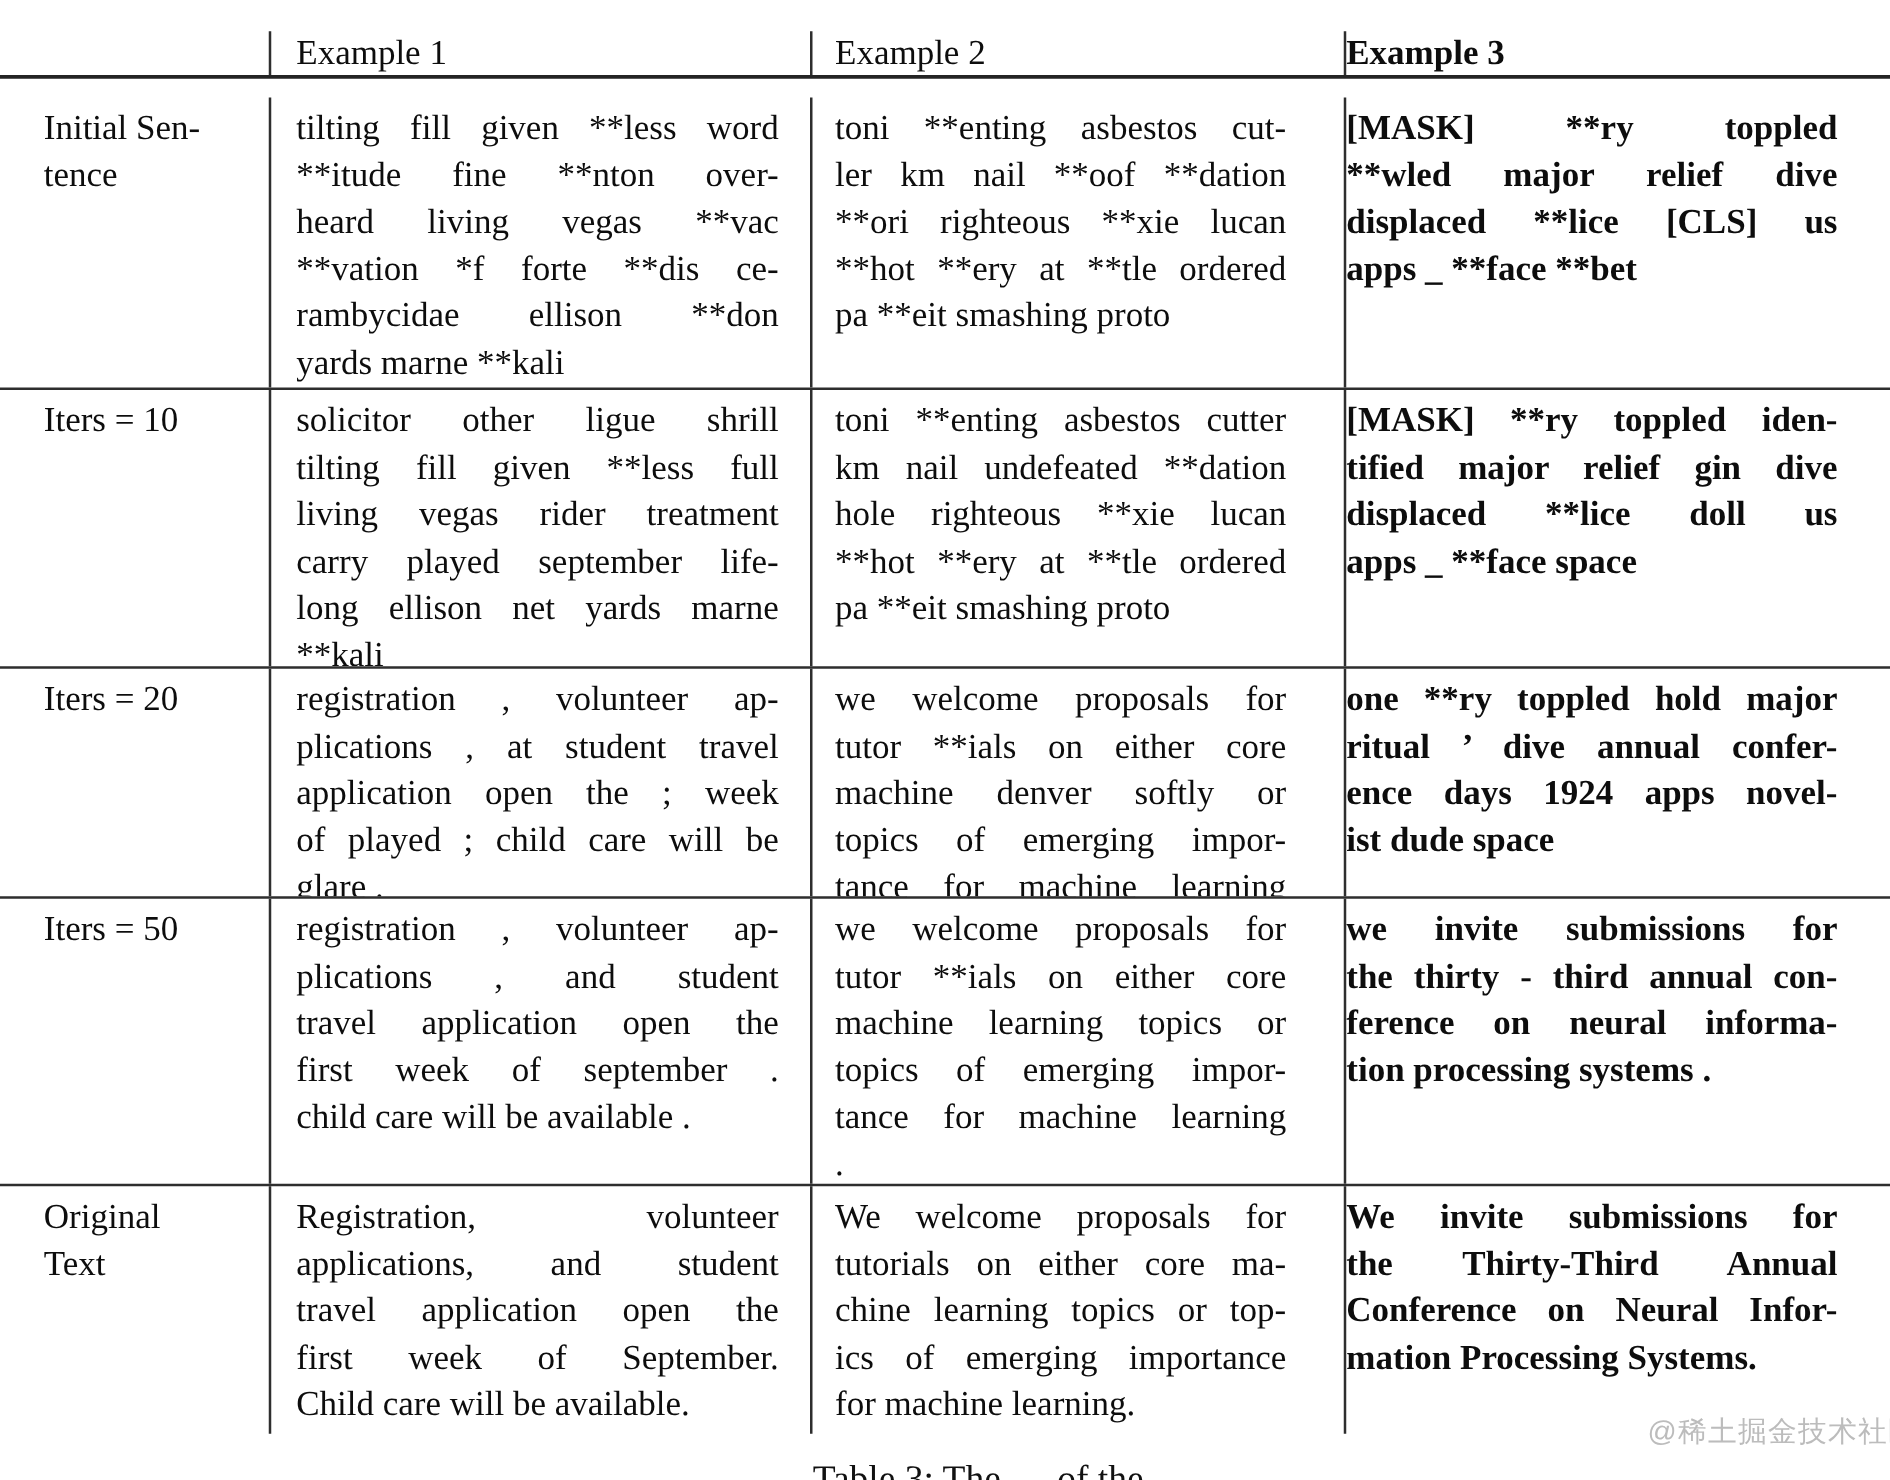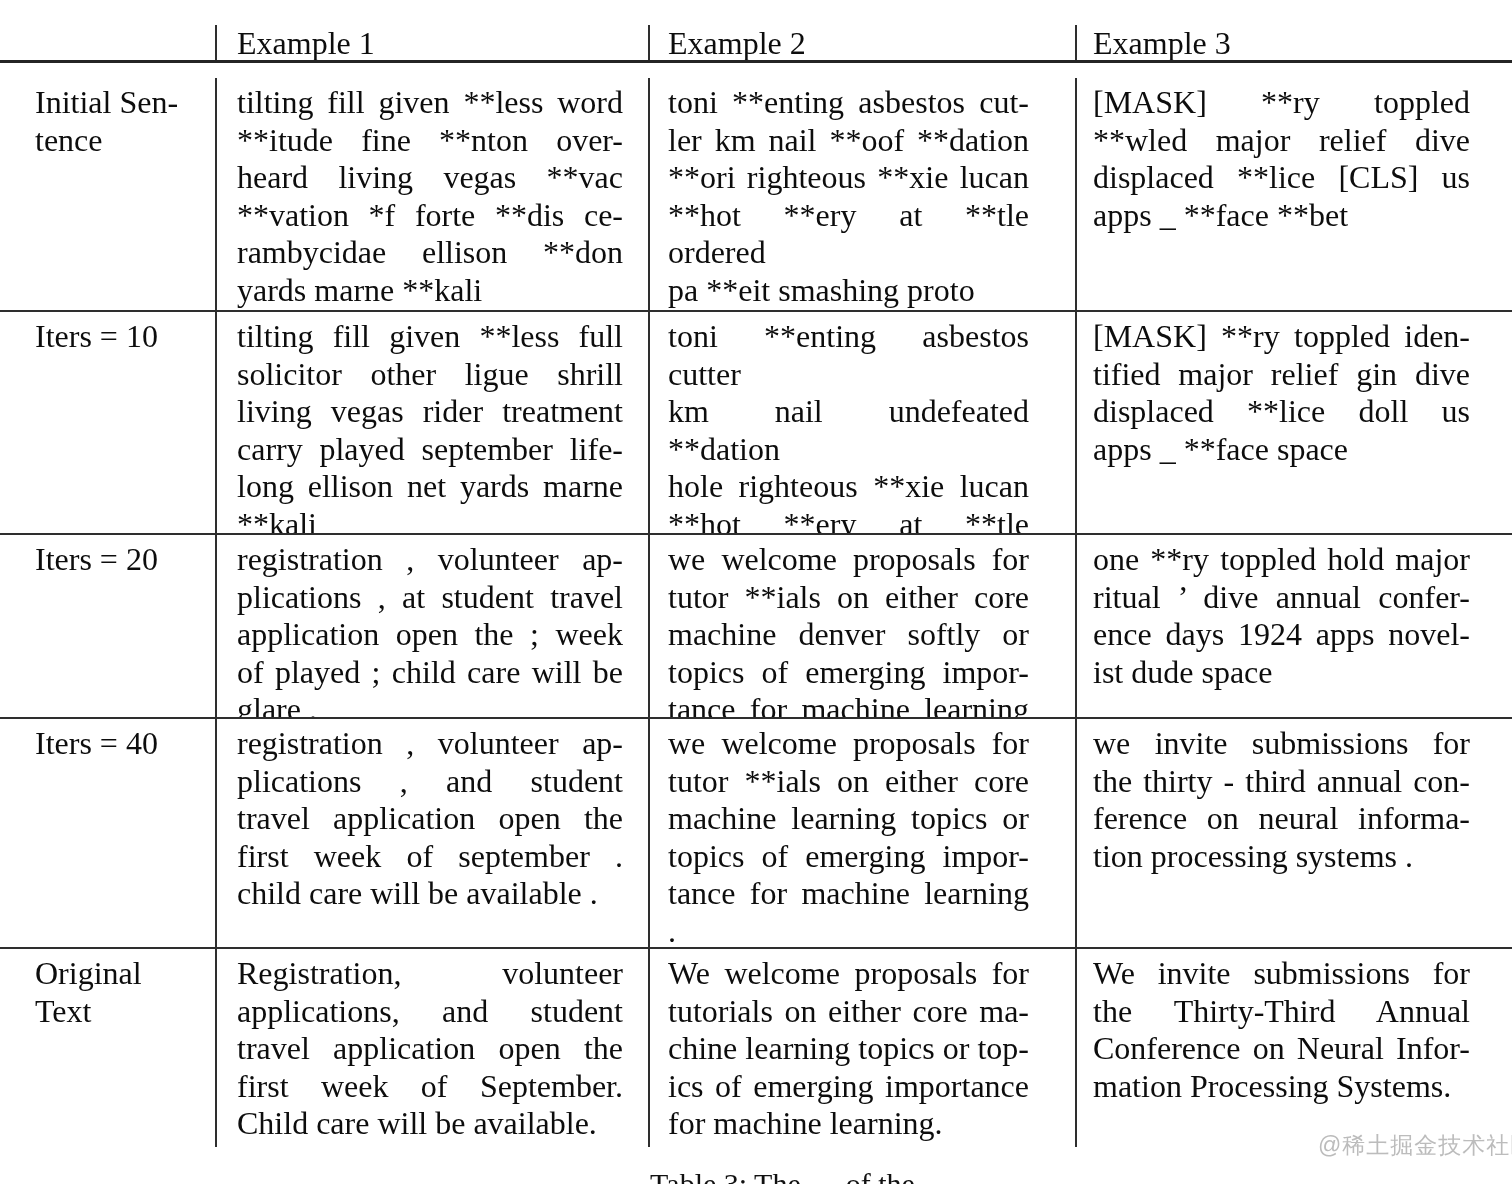--- a/index.html
+++ b/index.html
@@ -20,28 +20,28 @@
   .row {
     display: grid;
     grid-template-columns: 215px 433px 427px 1fr;
     box-sizing: border-box;
   }
   .row > div { box-sizing: border-box; }
   
   .row > div:nth-child(n+2) { border-left: 2px solid #2e2e2e; }
   
   .cell {
-    font-size: 32px;
+    font-size: 28px;
     line-height: 37.5px;
     padding: 6px 25px 0 20px;
     overflow: hidden;
   }
   .row > div:nth-child(1) { padding: 6px 10px 0 35px; }
   .row > div:nth-child(3) { padding-left: 18px; padding-right: 46px; }
-  .row > div:nth-child(4) { padding-left: 16px; padding-right: 42px; }
+  .row > div:nth-child(4) { padding-left: 0; padding-right: 42px; font-weight: bold; }
   
   .hrow { height: 38px; border-bottom: 3px solid #242424; }
   .hrow .cell { padding-top: 1px; line-height: 34px; }
   
   .brow { border-top: 2px solid #2e2e2e; }
   .brow:first-of-type { border-top: none; }
   .r1 { height: 232px; }
   .r2 { height: 223px; }
   .r3 { height: 184px; }
   .r4 { height: 230px; }
@@ -113,22 +113,22 @@
           <div class="line">displaced **lice [CLS] us</div>
           <div class="line last">apps _ **face **bet</div>
         </div>
     </div>
 
     <div class="row brow r2">
       <div class="cell label">
           <div class="line last">Iters = 10</div>
         </div>
       <div class="cell">
+          <div class="line">solicitor other ligue shrill</div>
           <div class="line">tilting fill given **less full</div>
-          <div class="line">solicitor other ligue shrill</div>
           <div class="line">living vegas rider treatment</div>
           <div class="line">carry played september life-</div>
           <div class="line">long ellison net yards marne</div>
           <div class="line last">**kali</div>
         </div>
       <div class="cell">
           <div class="line">toni **enting asbestos cutter</div>
           <div class="line">km nail undefeated **dation</div>
           <div class="line">hole righteous **xie lucan</div>
           <div class="line">**hot **ery at **tle ordered</div>
@@ -164,21 +164,21 @@
       <div class="cell">
           <div class="line">one **ry toppled hold major</div>
           <div class="line">ritual ’ dive annual confer-</div>
           <div class="line">ence days 1924 apps novel-</div>
           <div class="line last">ist dude space</div>
         </div>
     </div>
 
     <div class="row brow r4">
       <div class="cell label">
-          <div class="line last">Iters = 40</div>
+          <div class="line last">Iters = 50</div>
         </div>
       <div class="cell">
           <div class="line">registration , volunteer ap-</div>
           <div class="line">plications , and student</div>
           <div class="line">travel application open the</div>
           <div class="line">first week of september .</div>
           <div class="line last">child care will be available .</div>
         </div>
       <div class="cell">
           <div class="line">we welcome proposals for</div>

